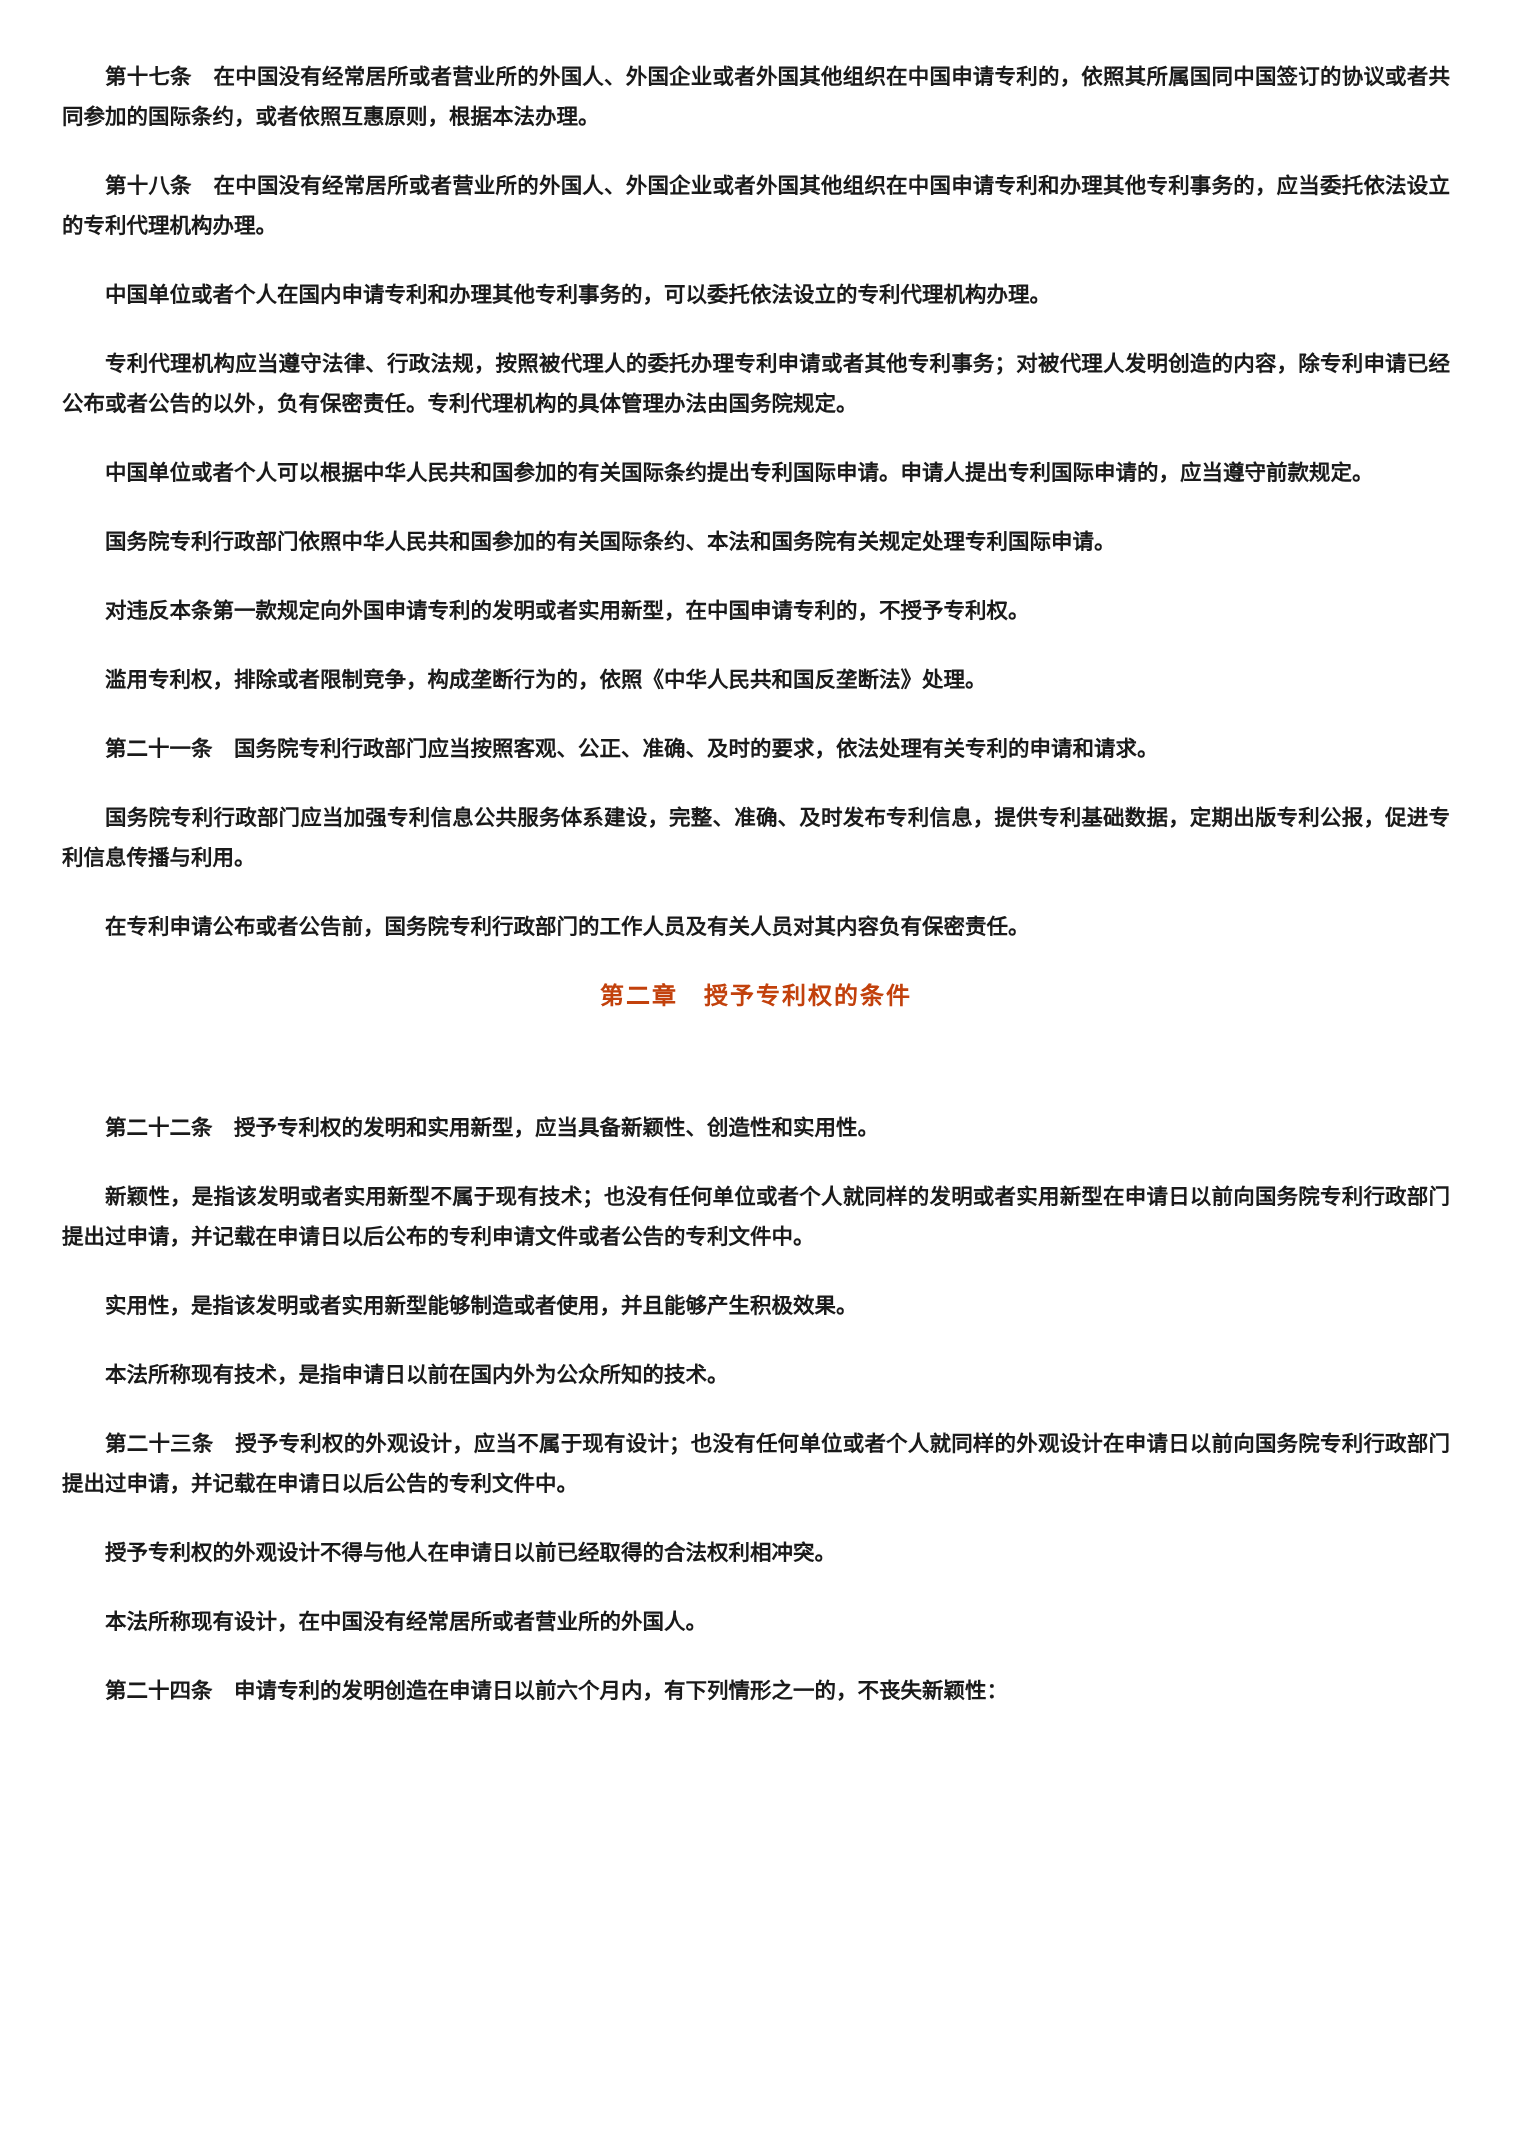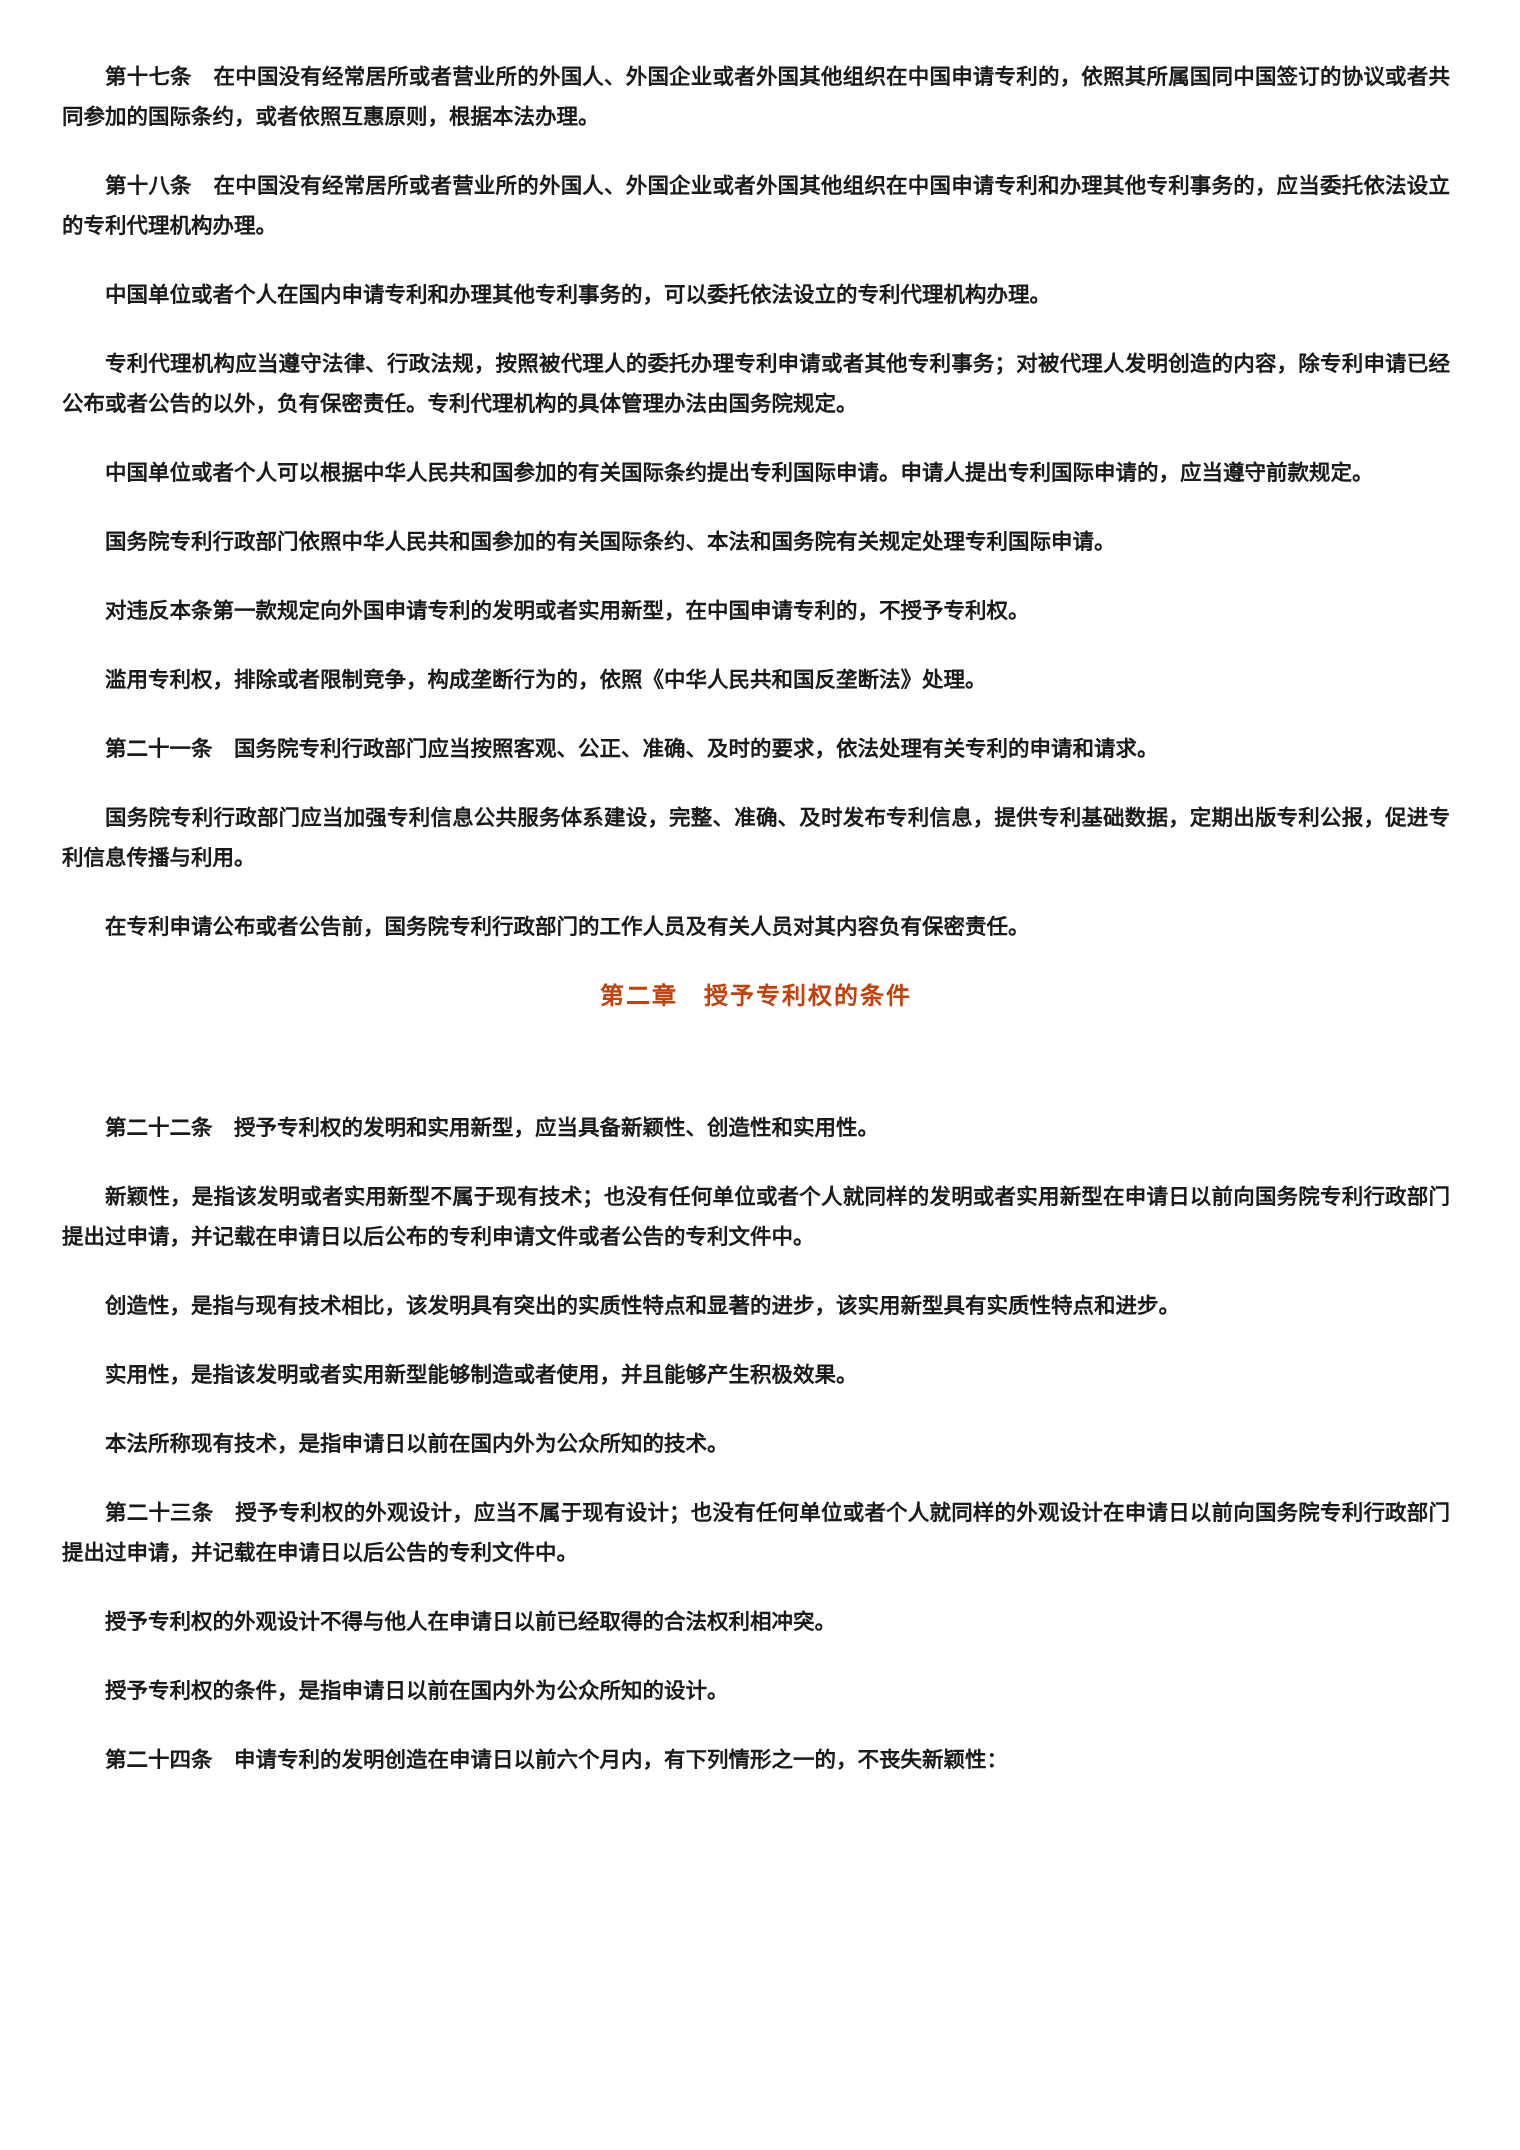--- a/index.html
+++ b/index.html
@@ -49,20 +49,19 @@
   <p class="law-paragraph">中国单位或者个人可以根据中华人民共和国参加的有关国际条约提出专利国际申请。申请人提出专利国际申请的，应当遵守前款规定。</p>
   <p class="law-paragraph">国务院专利行政部门依照中华人民共和国参加的有关国际条约、本法和国务院有关规定处理专利国际申请。</p>
   <p class="law-paragraph">对违反本条第一款规定向外国申请专利的发明或者实用新型，在中国申请专利的，不授予专利权。</p>
   <p class="law-paragraph">滥用专利权，排除或者限制竞争，构成垄断行为的，依照《中华人民共和国反垄断法》处理。</p>
   <p class="law-paragraph">第二十一条　国务院专利行政部门应当按照客观、公正、准确、及时的要求，依法处理有关专利的申请和请求。</p>
   <p class="law-paragraph">国务院专利行政部门应当加强专利信息公共服务体系建设，完整、准确、及时发布专利信息，提供专利基础数据，定期出版专利公报，促进专利信息传播与利用。</p>
   <p class="law-paragraph">在专利申请公布或者公告前，国务院专利行政部门的工作人员及有关人员对其内容负有保密责任。</p>
   <h2 class="chapter-heading">第二章　授予专利权的条件</h2>
   <p class="law-paragraph">第二十二条　授予专利权的发明和实用新型，应当具备新颖性、创造性和实用性。</p>
   <p class="law-paragraph">新颖性，是指该发明或者实用新型不属于现有技术；也没有任何单位或者个人就同样的发明或者实用新型在申请日以前向国务院专利行政部门提出过申请，并记载在申请日以后公布的专利申请文件或者公告的专利文件中。</p>
-  <p class="law-paragraph">创造性，是指与现有技术相比，该发明具有突出的实质性特点和显著的进步，该实用新型具有实质性特点和进步。</p>
   <p class="law-paragraph">实用性，是指该发明或者实用新型能够制造或者使用，并且能够产生积极效果。</p>
   <p class="law-paragraph">本法所称现有技术，是指申请日以前在国内外为公众所知的技术。</p>
   <p class="law-paragraph">第二十三条　授予专利权的外观设计，应当不属于现有设计；也没有任何单位或者个人就同样的外观设计在申请日以前向国务院专利行政部门提出过申请，并记载在申请日以后公告的专利文件中。</p>
   <p class="law-paragraph">授予专利权的外观设计不得与他人在申请日以前已经取得的合法权利相冲突。</p>
-  <p class="law-paragraph">授予专利权的条件，是指申请日以前在国内外为公众所知的设计。</p>
+  <p class="law-paragraph">本法所称现有设计，在中国没有经常居所或者营业所的外国人。</p>
   <p class="law-paragraph">第二十四条　申请专利的发明创造在申请日以前六个月内，有下列情形之一的，不丧失新颖性：</p>
 </div>
 
 </body></html>

